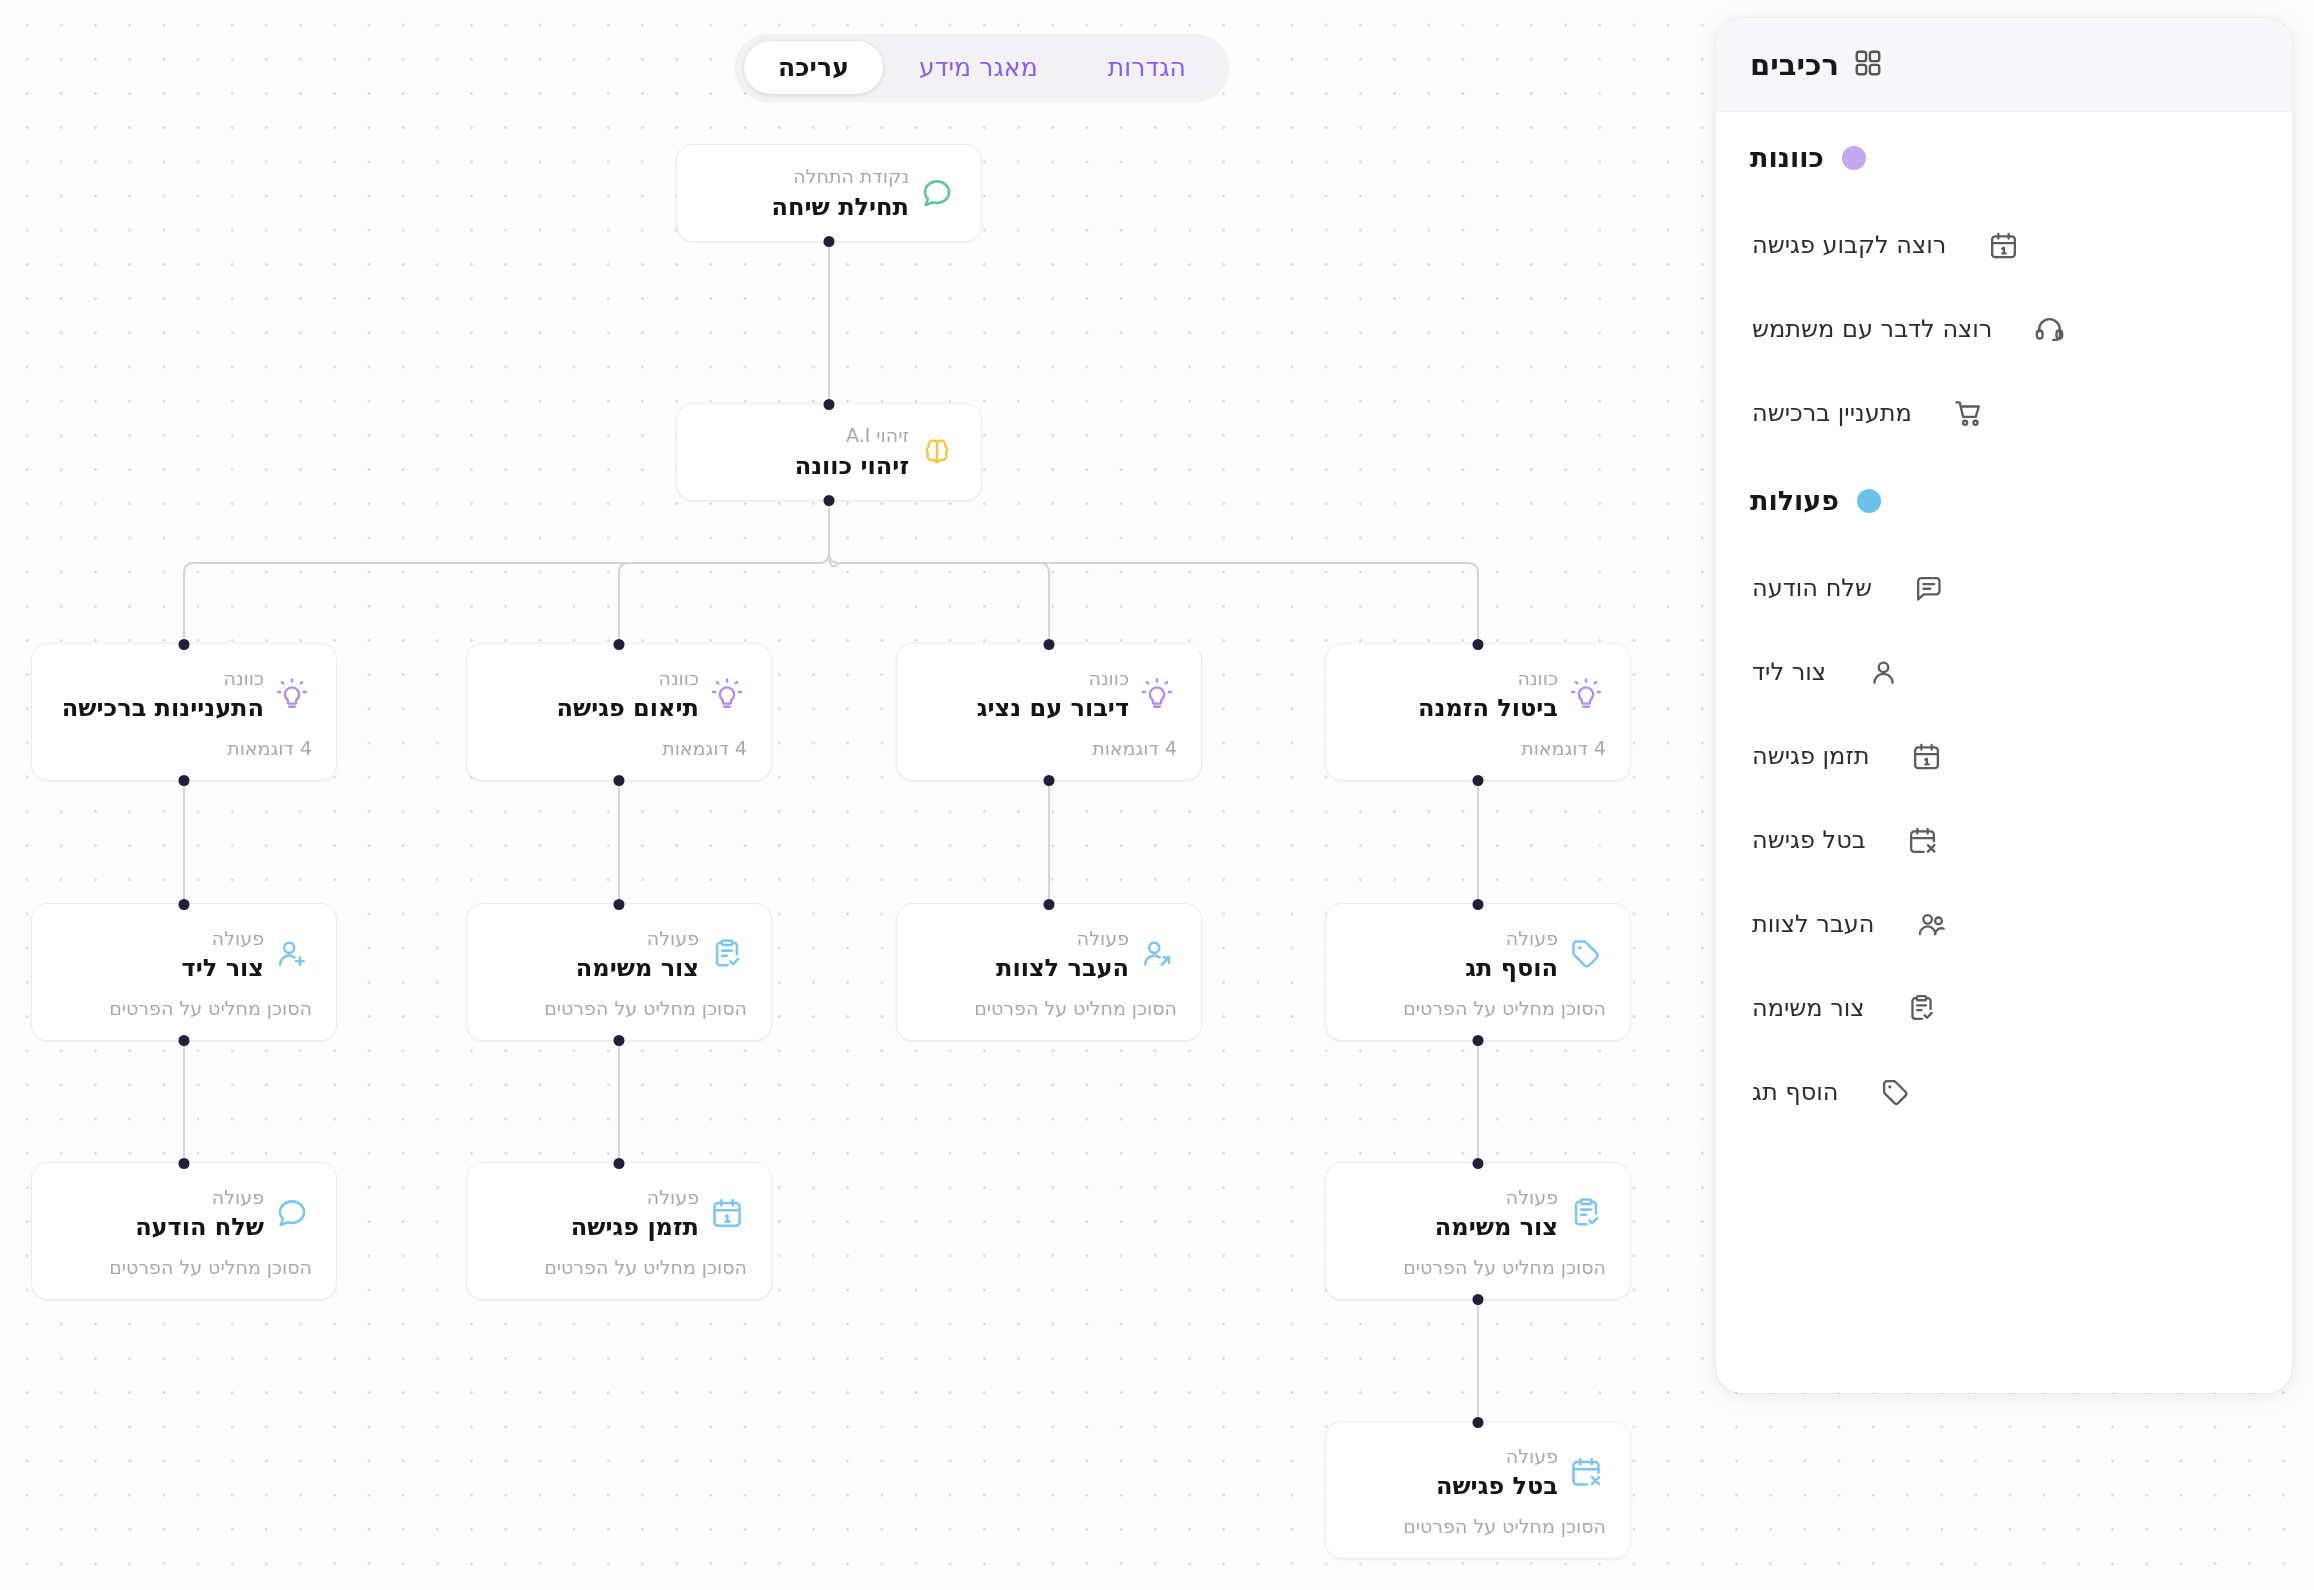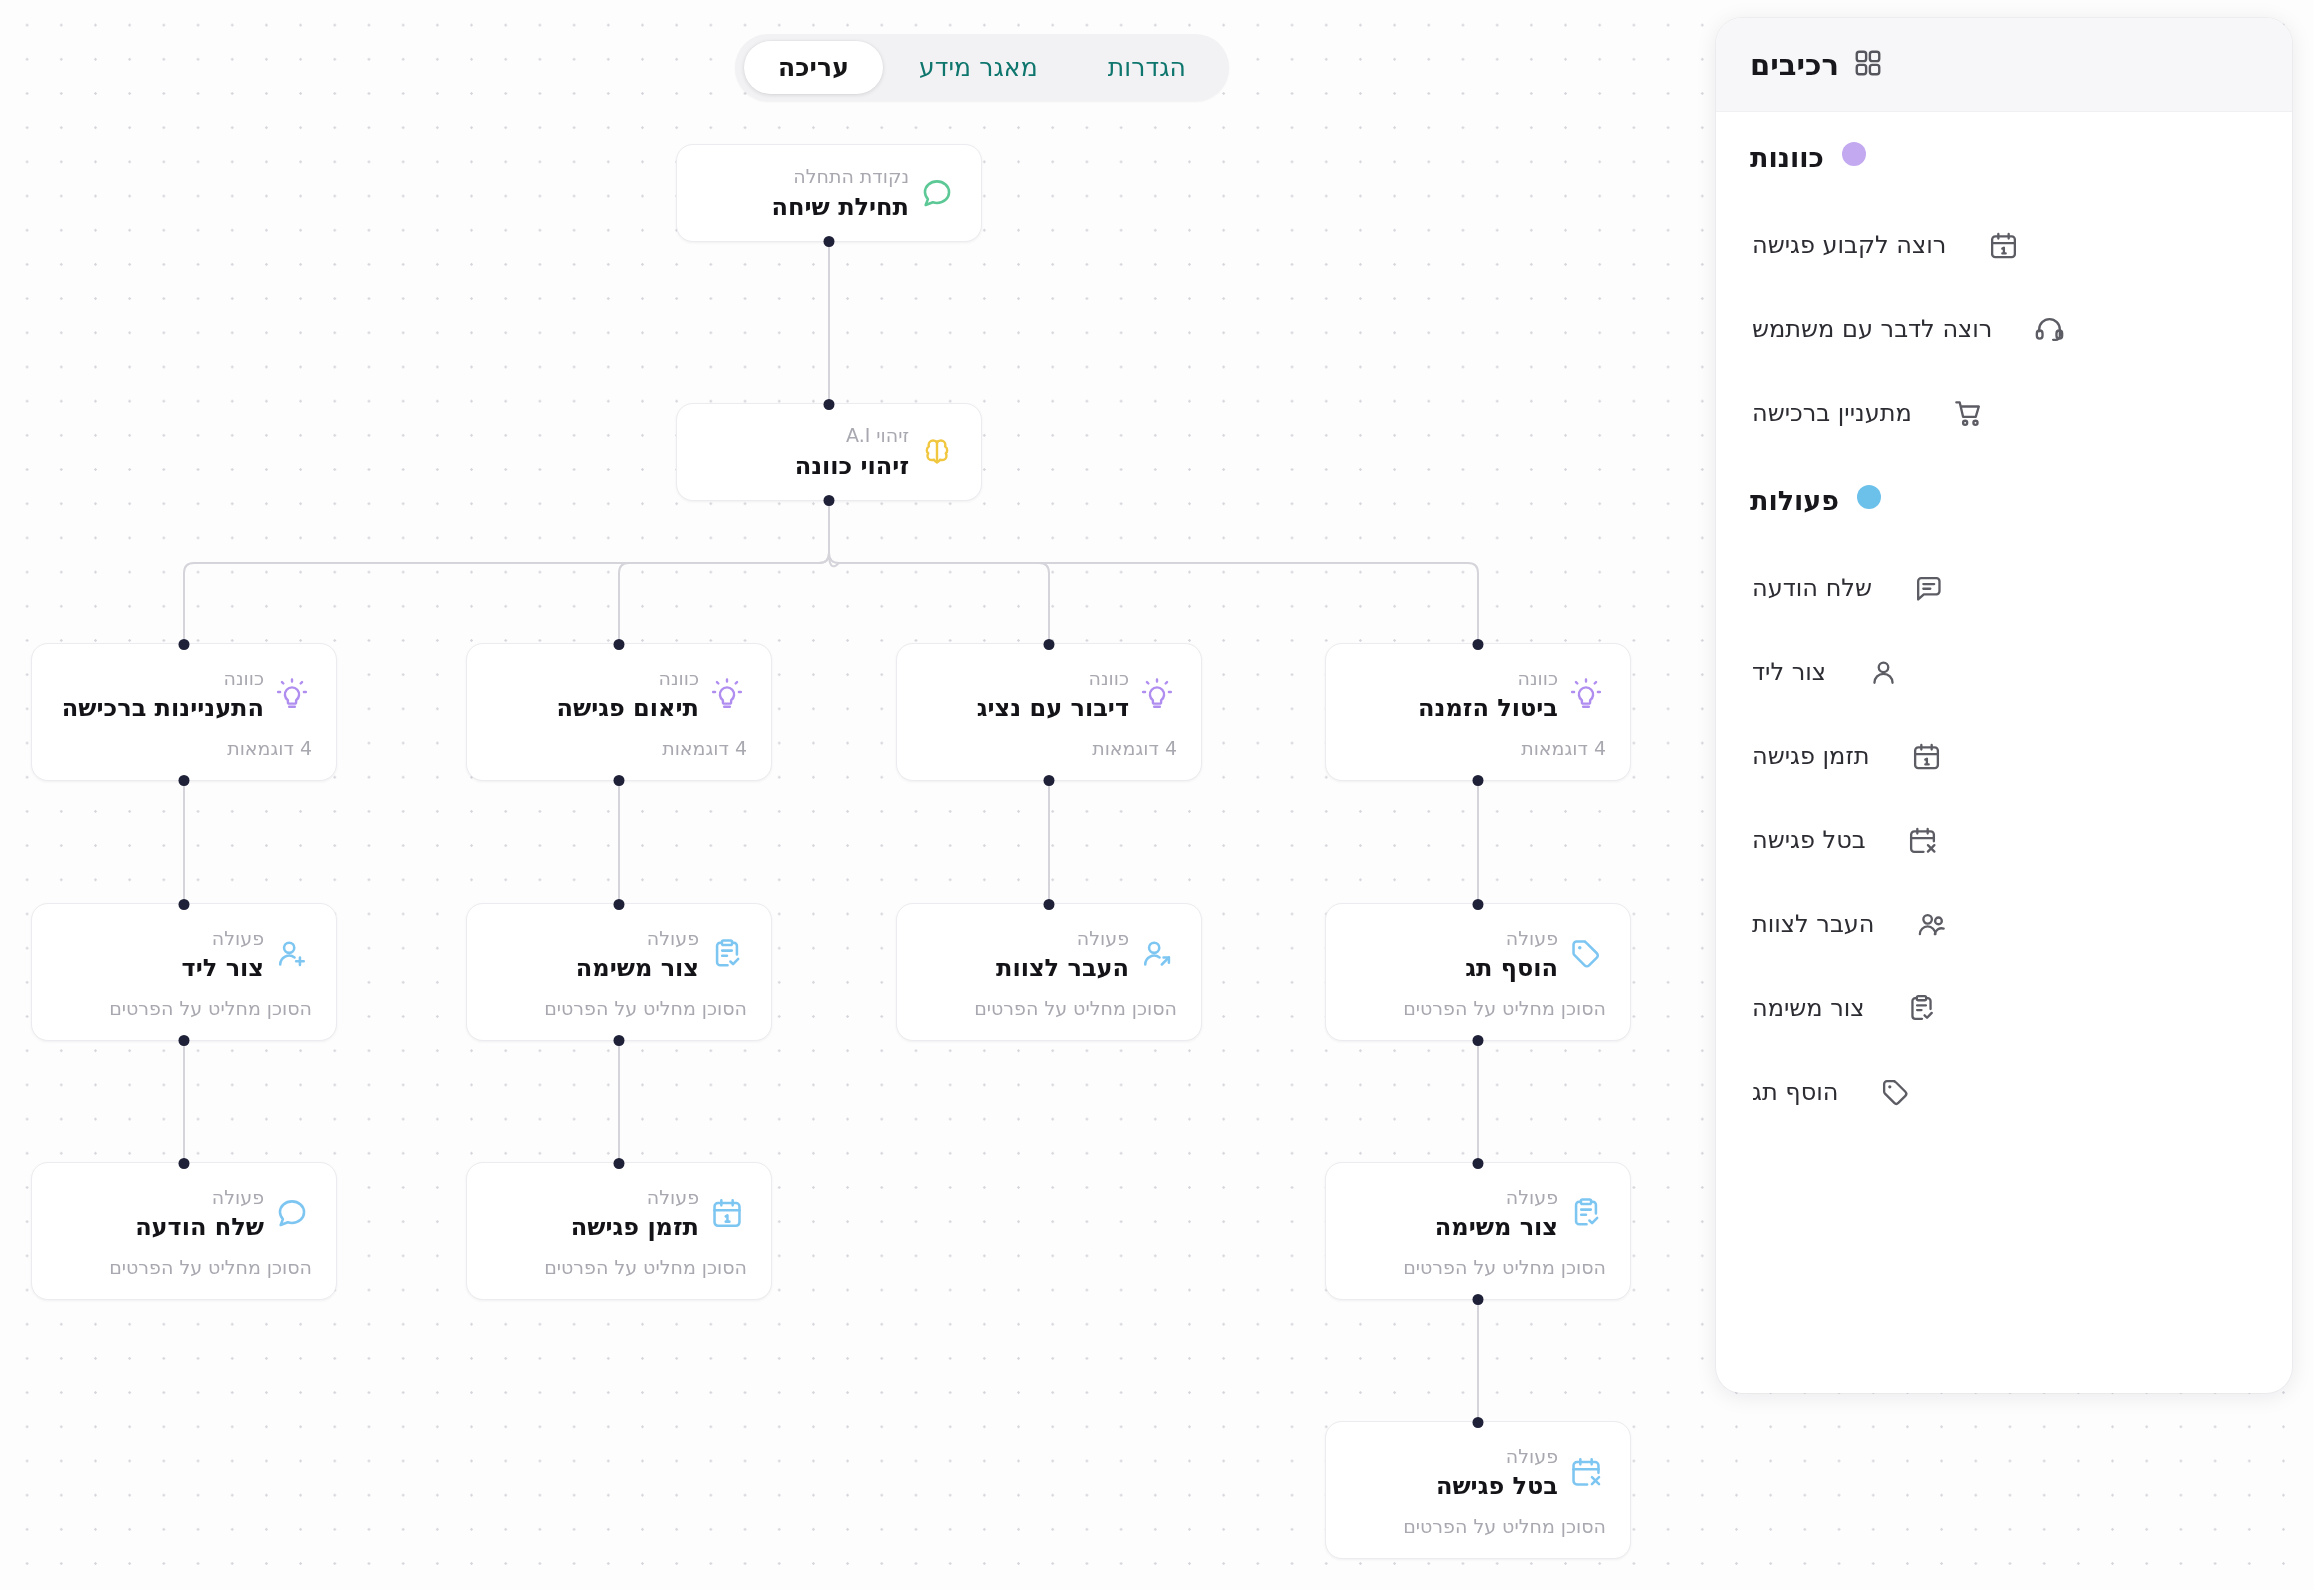--- a/index.html
+++ b/index.html
@@ -38,21 +38,21 @@
     align-items: center;
     background: #f2f2f4;
     border-radius: 40px;
     padding: 7px 9px;
     gap: 2px;
     box-shadow: 0 1px 2px rgba(20,20,40,.05);
     z-index: 40;
   }
   .tab {
     font-size: 25px;
-    color: #0f766e;
+    color: #8b5cf6;
     padding: 12px 34px;
     border-radius: 34px;
     white-space: nowrap;
     cursor: pointer;
     letter-spacing: .1px;
   }
   .tab.active {
     background: #ffffff;
     color: #161619;
     font-weight: 700;
@@ -168,21 +168,21 @@
     color: #17171c;
   }
   #sb-body {
     flex: 1;
     padding: 30px 0 0 0;
     overflow: hidden;
   }
   .sb-section-head {
     display: flex;
     flex-direction: row-reverse;
-    align-items: flex-start;
+    align-items: center;
     gap: 18px;
     padding: 0 34px;
     margin-bottom: 30px;
   }
   .sb-section-title {
     font-size: 27px;
     font-weight: 700;
     color: #17171c;
   }
   .sb-dot {

